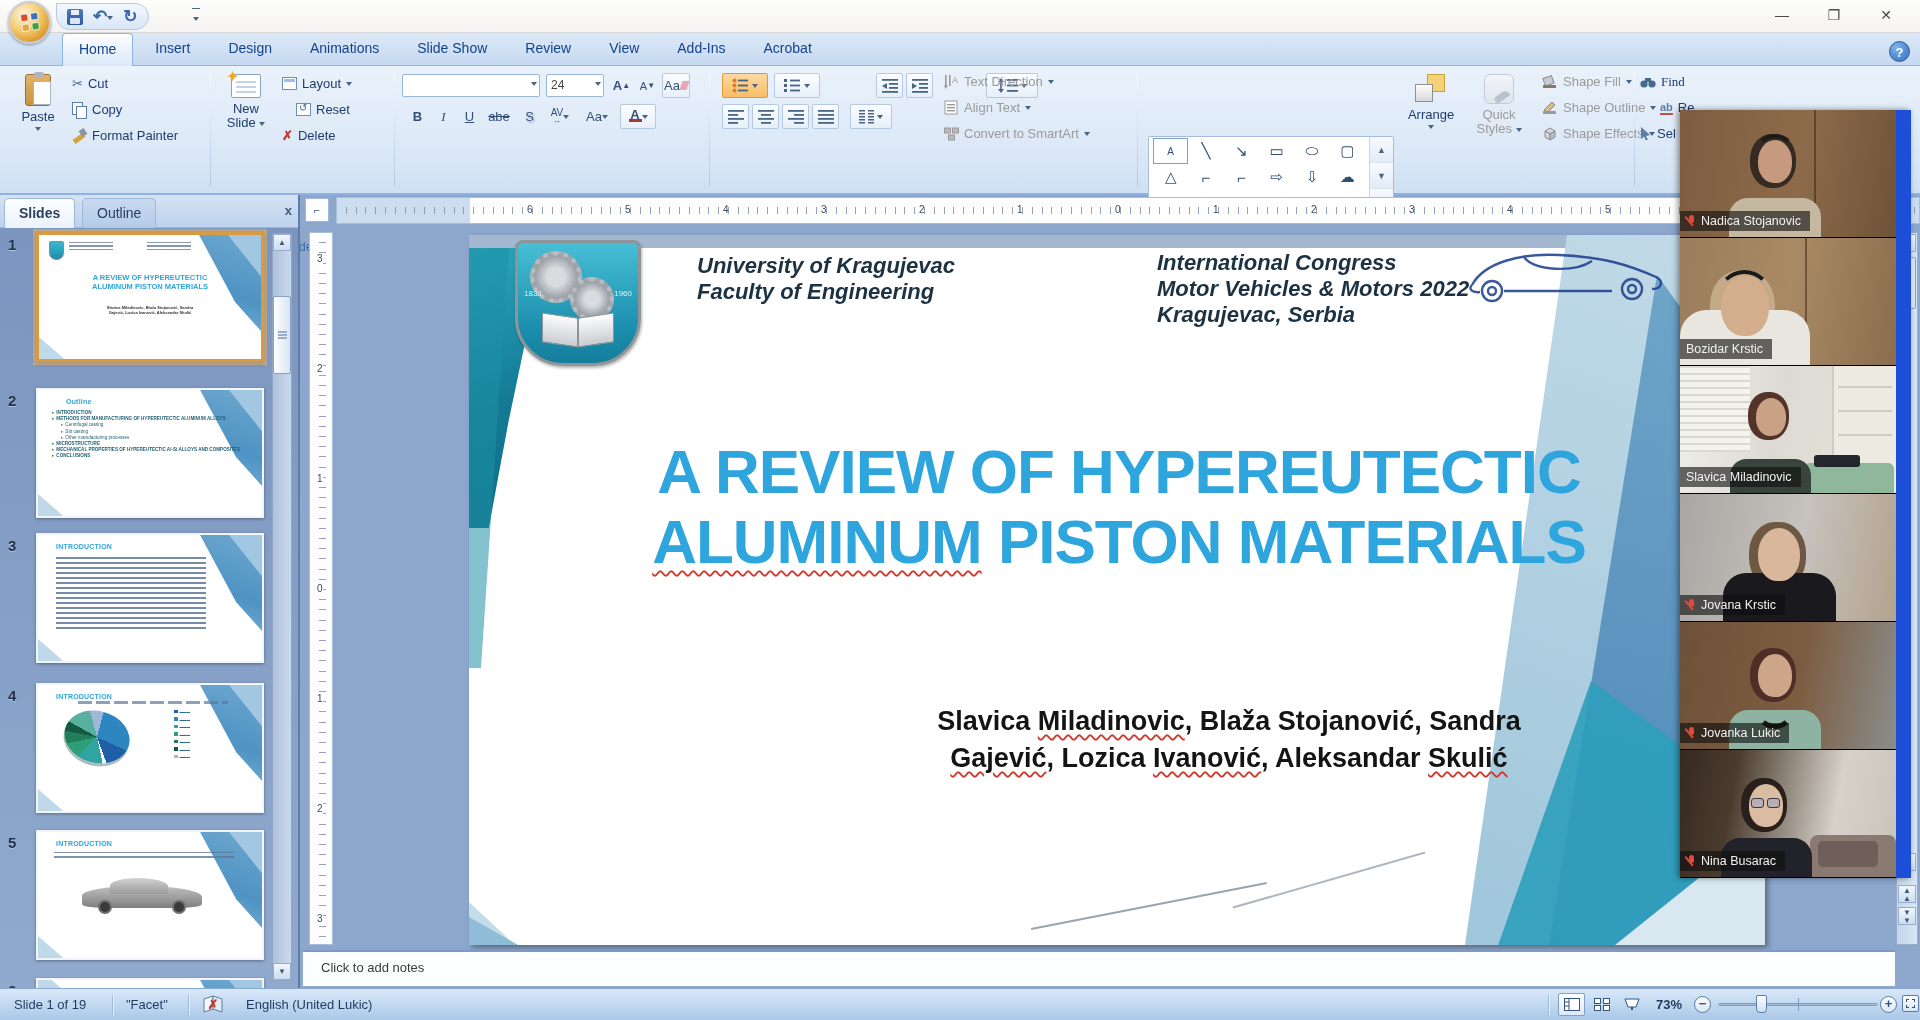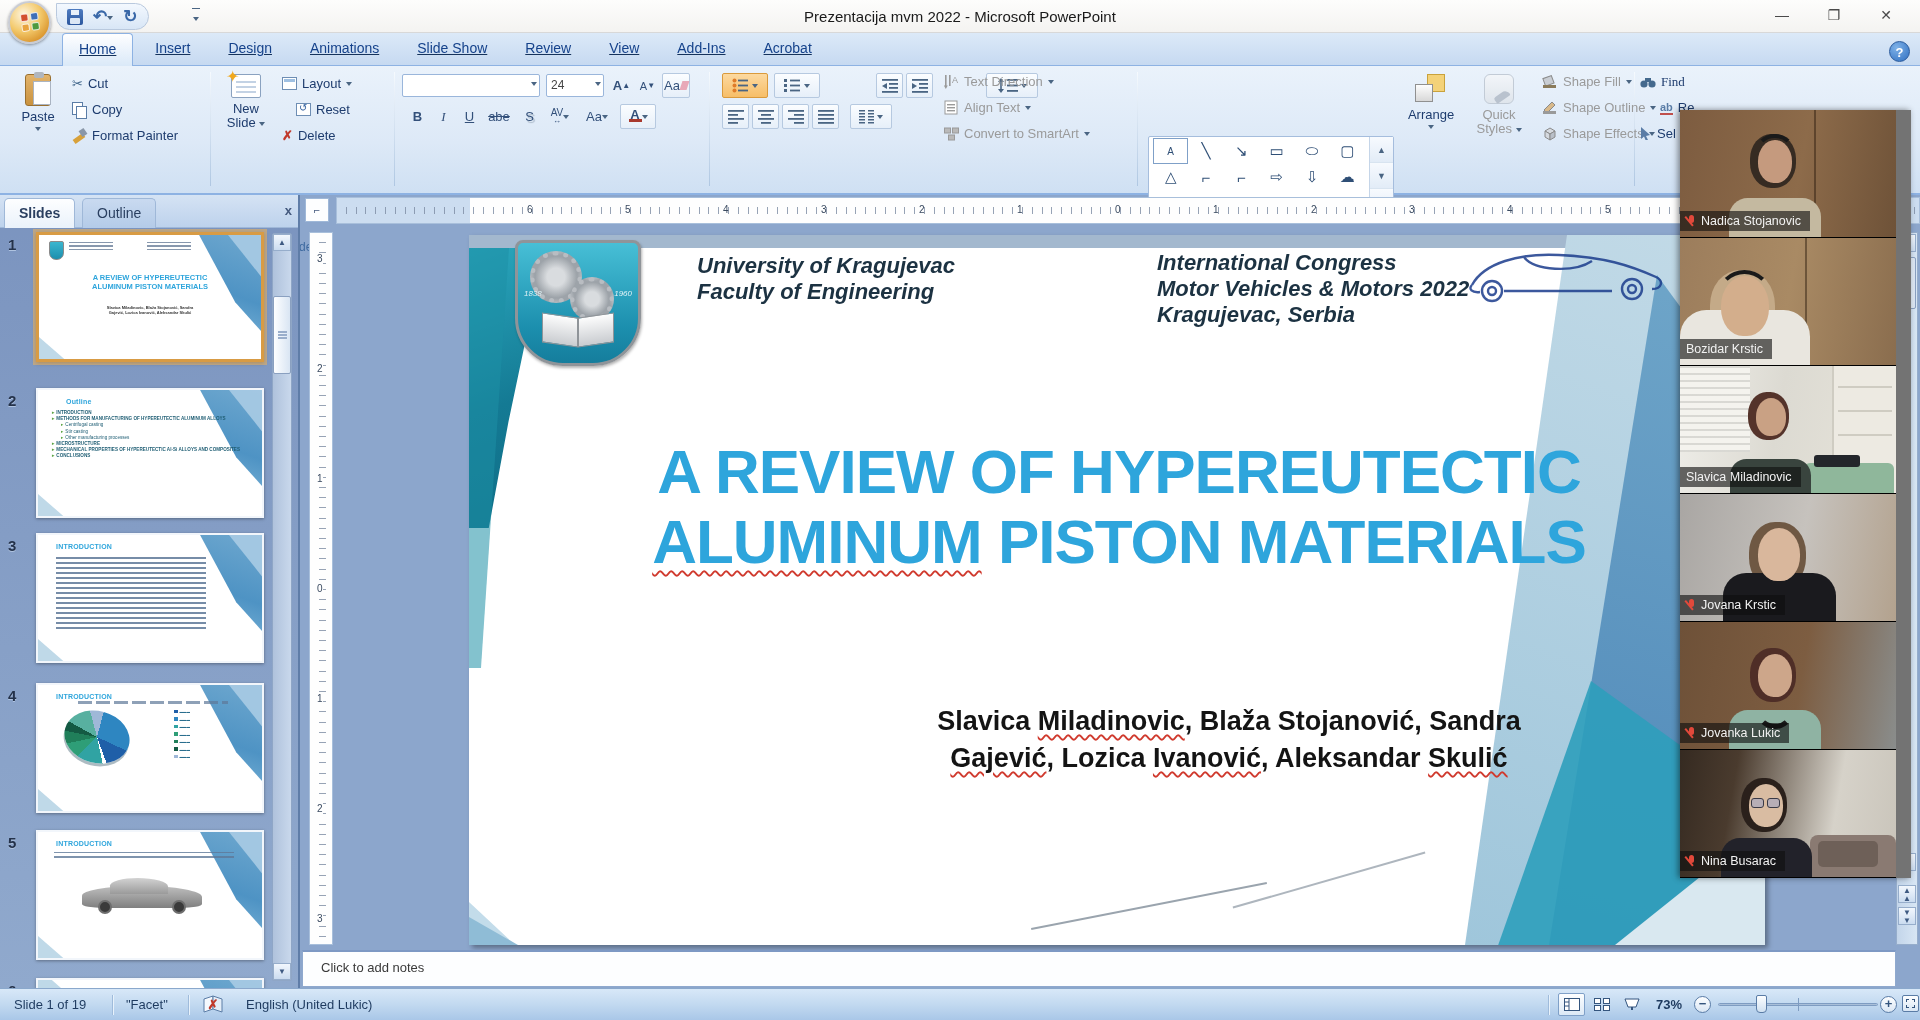--- a/index.html
+++ b/index.html
@@ -29,21 +29,21 @@
   .ic-floppy:after { content:""; position:absolute; left:3px; bottom:1px; width:10px; height:6px; background:#DCE7F5; border-radius:1px; }
   .qat-glyph { font-size:17px; font-weight:bold; color:#3A68A8; line-height:16px; }
   .caret { display:inline-block; width:0; height:0; border-left:3px solid transparent;
     border-right:3px solid transparent; border-top:4px solid #4A6583; vertical-align:middle; }
   #qat-more { position:absolute; left:192px; top:8px; z-index:30; text-align:center; color:#4A6583; }
   #qat-more b { display:block; width:8px; border-top:1.5px solid #4A6583; margin:0 auto 1px; }
 
   
   #tabrow { position:absolute; left:0; top:33px; width:1920px; height:33px;
     background:linear-gradient(#DCE9F8,#C6D9F1); border-bottom:1px solid #8DB2E3; }
-  #tabs { position:absolute; left:62px; top:0; height:33px; display:flex; gap:6px;text-decoration:underline; }
+  #tabs { position:absolute; left:62px; top:0; height:33px; display:flex; gap:6px; }
   .rtab { padding:7px 16px 0; font-size:14px; color:#15428B; height:33px; }
   .rtab.active { background:linear-gradient(#FEFEFF,#E8F1FB 60%,#DAE9F8); border:1px solid #8DB2E3;
     border-bottom:none; border-radius:4px 4px 0 0; font-weight:normal; }
   #help-btn { position:absolute; right:10px; top:41px; width:21px; height:21px; border-radius:50%;
     background:radial-gradient(circle at 35% 30%, #7FB2E8, #2F6FC1); color:#fff; font-weight:bold;
     font-size:13px; text-align:center; line-height:21px; border:1px solid #2A5A9C; z-index:5; }
 
   
   #ribbon { position:absolute; left:0; top:66px; width:1920px; height:129px;
     background:linear-gradient(#EAF2FB,#DDE9F7 60%,#CFE0F3); border-bottom:2px solid #8DB2E3; }
@@ -203,21 +203,21 @@
   .facet-bl2 { position:absolute; left:0; bottom:0; width:70px; height:40px; background:#8FBCD6; clip-path:polygon(0 30%,70% 100%,0 100%); }
 
   #logo { position:absolute; left:46px; top:5px; width:126px; height:126px; border-radius:8px 8px 48px 48px;
     background:linear-gradient(#47BFD6,#1C8FAE 70%,#157D9C); border:3px solid #8F9499; box-shadow:1px 2px 3px rgba(0,0,0,.3); }
   .gear { position:absolute; border-radius:50%; border:5px dotted #B9BDC2; background:radial-gradient(#D9DCDF 30%,#9DA3A9 70%); }
   .g1 { left:12px; top:8px; width:52px; height:52px; }
   .g2 { left:52px; top:34px; width:44px; height:44px; }
   .book { position:absolute; left:24px; top:68px; width:72px; height:36px; }
   .book:before,.book:after { content:""; position:absolute; top:4px; width:34px; height:28px; background:linear-gradient(#FDFDFD,#C9CCD0); border:1px solid #8F9499; }
   .book:before { left:0; transform:skewY(8deg); } .book:after { right:0; transform:skewY(-8deg); }
-  .logo-year { position:absolute; top:46px; font-size:8px; color:#DFF2F6;font-style:italic; }
+  .logo-year { position:absolute; top:46px; font-size:8px; color:#DFF2F6; }
   .y1 { left:6px; } .y2 { right:6px; }
 
   .hdr { position:absolute; font-style:italic; font-weight:bold; font-size:22px; line-height:26px; color:#1C3242; }
   #hdr-left { left:228px; top:18px; }
   #hdr-right { left:688px; top:15px; }
   #car-sketch { position:absolute; left:995px; top:10px; width:205px; height:62px; }
 
   #slide-title { position:absolute; left:150px; top:202px; width:1000px; text-align:center;
     font-size:62px; font-weight:bold; color:#2EA5DC; line-height:70px; letter-spacing:-1px; }
   .wavy { text-decoration:underline; text-decoration-style:wavy; text-decoration-color:#D03A2E;
@@ -256,21 +256,21 @@
   
   #vscroll { position:absolute; left:1896px; top:232px; width:22px; height:713px;
     background:linear-gradient(90deg,#C3D5EA,#D8E6F4); border:1px solid #96ADCB; }
   .vs-btn { position:absolute; left:1px; width:18px; height:18px; background:linear-gradient(#F2F7FD,#CBDCF0);
     border:1px solid #96ADCB; color:#3E5A82; font-size:8px; text-align:center; line-height:17px; }
   #vs-thumb { position:absolute; left:1px; top:24px; width:18px; height:52px; border:1px solid #8AA0C0;
     background:linear-gradient(90deg,#FDFEFF,#D9E5F3); border-radius:2px; }
   .vs-dbl { line-height:8px; font-size:8px; padding-top:1px; }
 
   
-  #video-panel { position:absolute; left:1680px; top:110px; width:231px; height:768px; background:#737373;
+  #video-panel { position:absolute; left:1680px; top:110px; width:231px; height:768px; background:#1d4ed8;
     box-shadow:-2px 0 6px rgba(0,0,0,.45); z-index:40; }
   .tile { position:relative; width:216px; height:128px; overflow:hidden; border-bottom:1px solid #000; }
   .tile.active-speaker { box-shadow:inset 0 0 0 2px #A8C244; }
   .p-bg { position:absolute; inset:0; }
   .p-hair,.p-head,.p-body,.p-extra { position:absolute; }
   .name-tag { position:absolute; left:0; bottom:6px; display:flex; align-items:center; gap:4px;
     background:rgba(15,15,15,.62); color:#F2F2F2; font-size:12.5px; padding:3px 9px 3px 6px; }
   .mic { width:11px; height:13px; position:relative; }
   .mic:before { content:""; position:absolute; left:3px; top:0; width:5px; height:8px; border-radius:3px; background:#E2493B; }
   .mic:after { content:""; position:absolute; left:0px; top:1px; width:12px; height:1.8px; background:#E2493B; transform:rotate(50deg); transform-origin:0 0; }
@@ -289,21 +289,20 @@
   .glasses { position:absolute; display:flex; gap:3px; }
   .glasses i { width:13px; height:10px; border:1.6px solid #3A3A46; border-radius:3px;
     background:rgba(120,150,220,.35); }
 </style>
 </head>
 <body>
 
 <div id="stage">
 
   <div id="titlebar">
-    <div id="win-title">Prezentacija mvm 2022 - Microsoft PowerPoint</div>
     <div id="win-controls">
         <span class="winbtn">—</span>
         <span class="winbtn">❐</span>
         <span class="winbtn">✕</span>
       </div>
   </div>
   <div id="office-btn">
     <div class="off-grid">
       <i style="background:#D34F2E"></i>
         <i style="background:#3E6FB8"></i>

